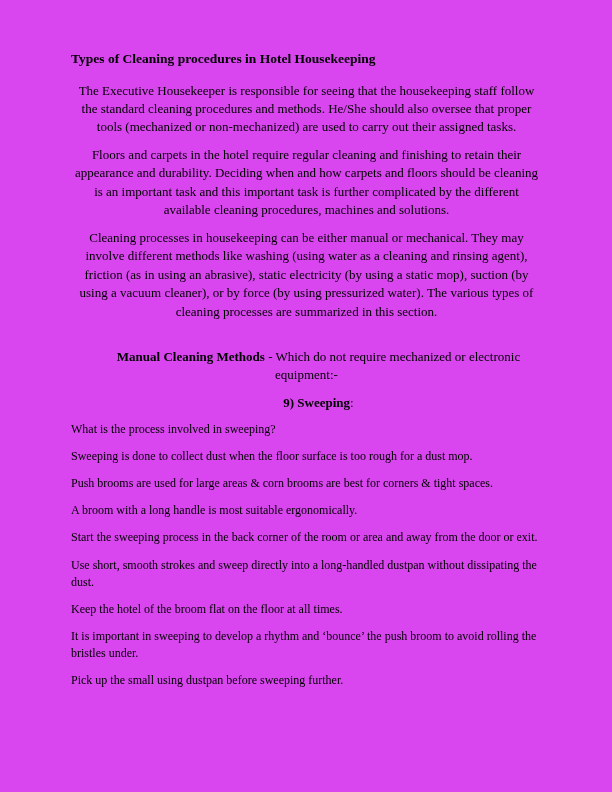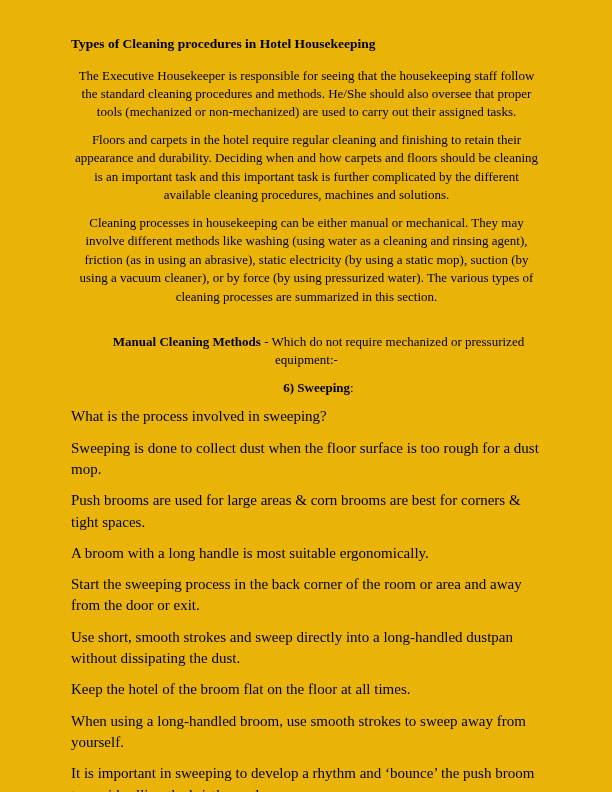--- a/index.html
+++ b/index.html
@@ -10,38 +10,38 @@
     body {
       width: 612px;
       height: 792px;
       font-family: "Liberation Serif", serif;
       color: #000000;
     }
     .page {
       box-sizing: border-box;
       width: 612px;
       height: 792px;
-      padding: 35px 70px 0 71px;
-      background: #eab308;
+      padding: 50px 70px 0 71px;
+      background: #d946ef;
       overflow: hidden;
     }
     .doc-title {
       font-size: 13.5px;
       font-weight: bold;
       margin: 0 0 14px 0;
       line-height: 1.3;
     }
     .para {
       font-size: 13px;
       line-height: 1.42;
       margin: 0 0 9px 0;
       text-align: center;
     }
     .point {
-      font-size: 15px;
+      font-size: 12px;
       line-height: 1.42;
       margin: 0 0 10px 0;
     }
     .section-gap {
       height: 18px;
     }
     .bold {
       font-weight: bold;
       margin-left: 24px;
     }
@@ -54,28 +54,27 @@
   <h1 class="doc-title">Types of Cleaning procedures in Hotel Housekeeping</h1>
 
   <p class="para">The Executive Housekeeper is responsible for seeing that the housekeeping staff follow the standard cleaning procedures and methods. He/She should also oversee that proper tools (mechanized or non-mechanized) are used to carry out their assigned tasks.</p>
 
   <p class="para">Floors and carpets in the hotel require regular cleaning and finishing to retain their appearance and durability. Deciding when and how carpets and floors should be cleaning is an important task and this important task is further complicated by the different available cleaning procedures, machines and solutions.</p>
 
   <p class="para">Cleaning processes in housekeeping can be either manual or mechanical. They may involve different methods like washing (using water as a cleaning and rinsing agent), friction (as in using an abrasive), static electricity (by using a static mop), suction (by using a vacuum cleaner), or by force (by using pressurized water). The various types of cleaning processes are summarized in this section.</p>
 
   <div class="section-gap"></div>
 
-  <p class="para"><span class="bold">Manual Cleaning Methods</span><span> - Which do not require mechanized or pressurized equipment:-</span></p>
+  <p class="para"><span class="bold">Manual Cleaning Methods</span><span> - Which do not require mechanized or electronic equipment:-</span></p>
 
-  <p class="para"><span class="bold">6) Sweeping</span><span>:</span></p>
+  <p class="para"><span class="bold">9) Sweeping</span><span>:</span></p>
 
   <p class="point">What is the process involved in sweeping?</p>
   <p class="point">Sweeping is done to collect dust when the floor surface is too rough for a dust mop.</p>
   <p class="point">Push brooms are used for large areas &amp; corn brooms are best for corners &amp; tight spaces.</p>
   <p class="point">A broom with a long handle is most suitable ergonomically.</p>
   <p class="point">Start the sweeping process in the back corner of the room or area and away from the door or exit.</p>
   <p class="point">Use short, smooth strokes and sweep directly into a long-handled dustpan without dissipating the dust.</p>
   <p class="point">Keep the hotel of the broom flat on the floor at all times.</p>
-  <p class="point">When using a long-handled broom, use smooth strokes to sweep away from yourself.</p>
   <p class="point">It is important in sweeping to develop a rhythm and ‘bounce’ the push broom to avoid rolling the bristles under.</p>
   <p class="point">Pick up the small using dustpan before sweeping further.</p>
 
 </div>
 
 </body></html>

